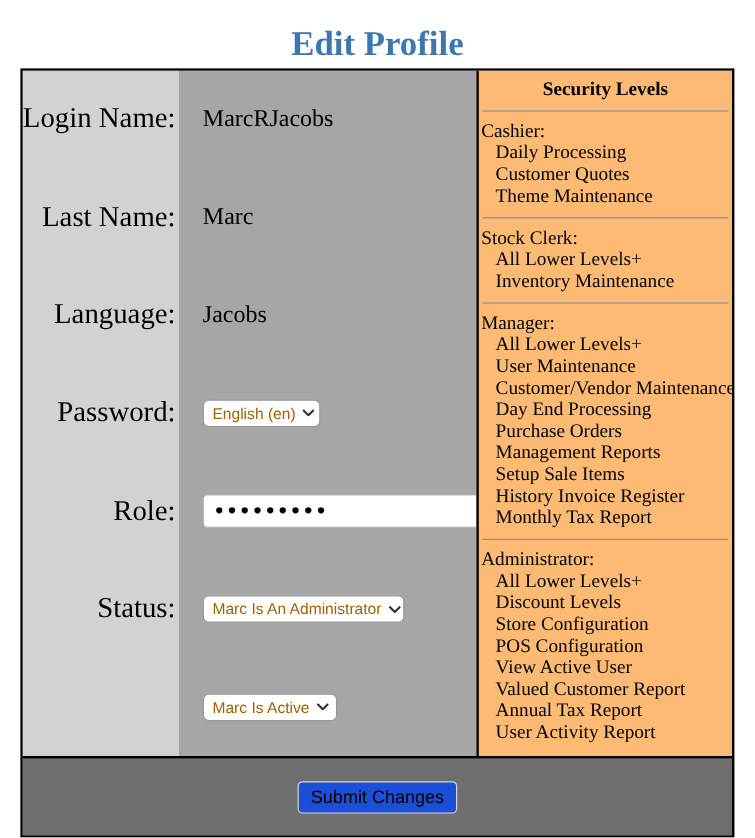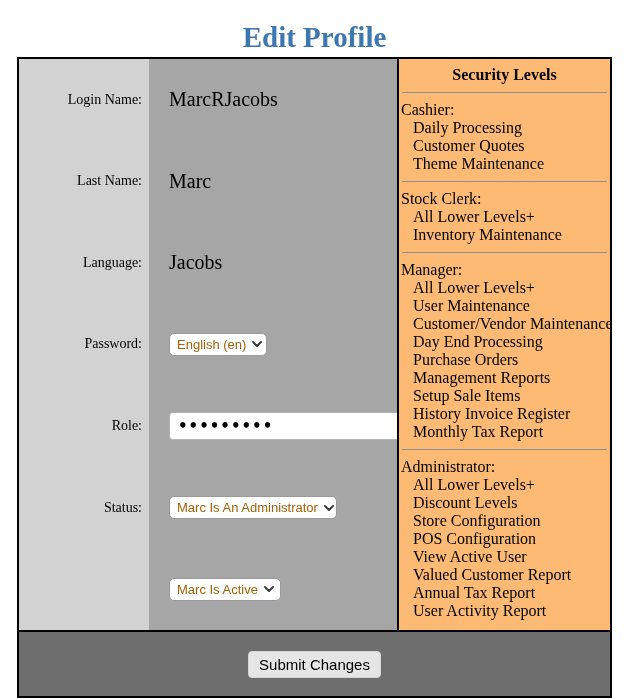--- a/index.html
+++ b/index.html
@@ -46,21 +46,21 @@
     flex: 0 0 248px;
     background: #a6a6a6;
     display: grid;
     grid-template-rows: repeat(7, 1fr);
   }
   .label-cell {
     display: flex;
     align-items: center;
     justify-content: flex-end;
     padding-right: 7px;
-    font-size: 14px;
+    font-size: 24px;
     color: #000000;
     white-space: nowrap;
   }
   .value-cell {
     display: flex;
     align-items: center;
     justify-content: flex-start;
     padding-left: 20px;
     font-size: 20px;
     color: #000000;
@@ -135,21 +135,21 @@
     background: #6e6e6e;
     border-top: 2px solid #000000;
     display: flex;
     align-items: center;
     justify-content: center;
   }
   .submit-button {
     font-family: "Liberation Sans", "DejaVu Sans", sans-serif;
     font-size: 15px;
     color: #000000;
-    background: #e5e5e5;
+    background: #1d4ed8;
     border: 1px solid #d6d6d6;
     border-radius: 4px;
     padding: 4px 10px;
     cursor: pointer;
   }
 </style>
 </head>
 <body>
 
 <h1 class="page-title">Edit Profile</h1>

